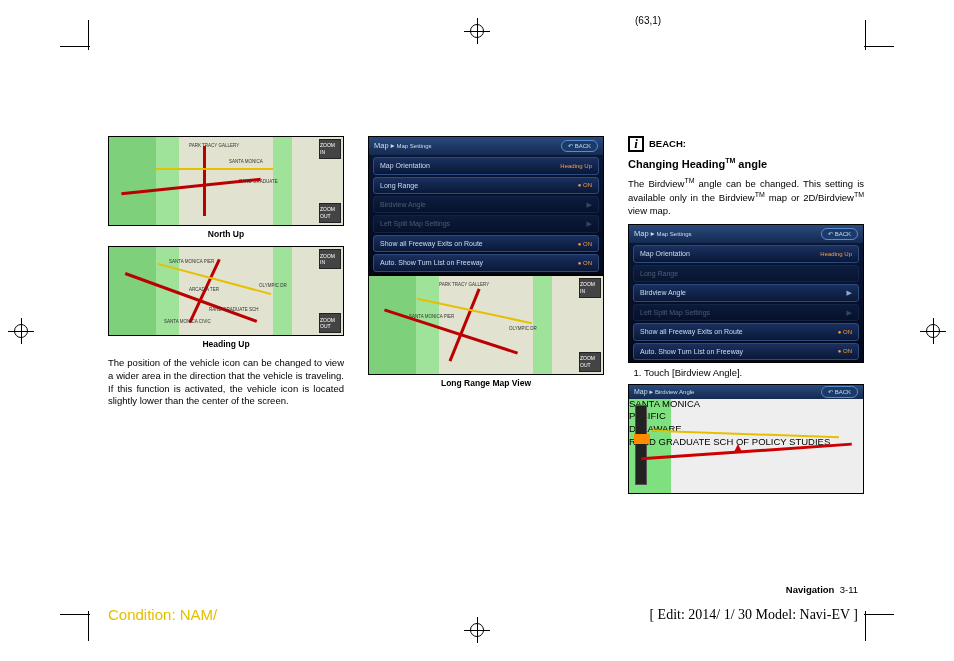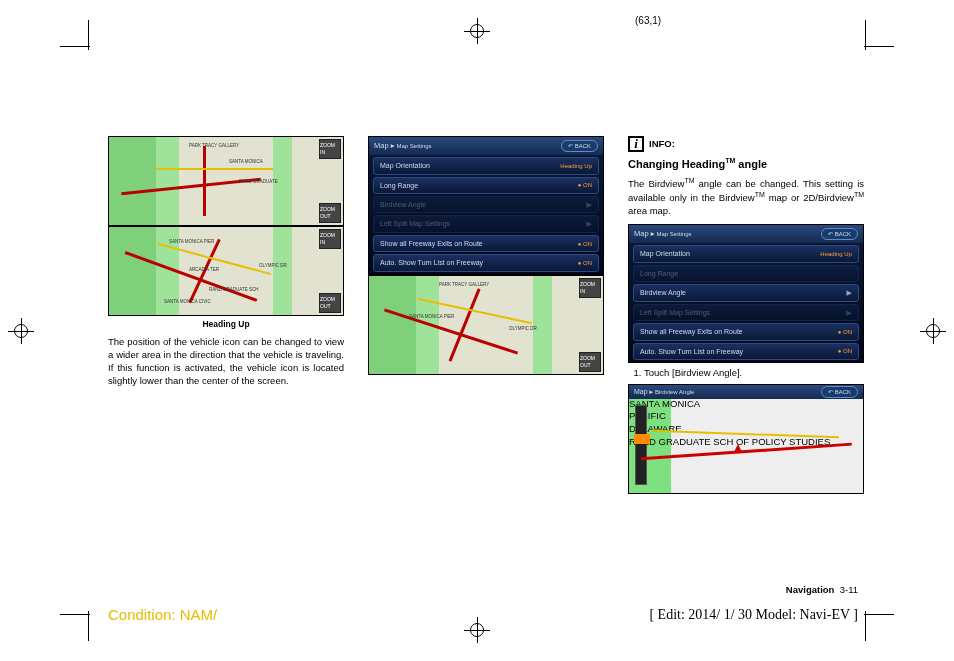--- a/index.html
+++ b/index.html
@@ -120,20 +120,21 @@
         <div class="label" style="top:6px;left:80px">PARK TRACY GALLERY</div>
         <div class="label" style="top:22px;left:120px">SANTA MONICA</div>
         <div class="label" style="top:42px;left:130px">RAND GRADUATE</div>
         <div class="zoom top">
             <div class="zbtn">ZOOM IN</div>
           </div>
         <div class="zoom bot">
             <div class="zbtn">ZOOM OUT</div>
           </div>
       </div>
+      <div class="caption">North Up</div>
 
       <div class="mapshot">
         <div class="road r1" style="transform:rotate(20deg)"></div>
           <div class="road r2" style="transform:rotate(25deg)"></div>
           <div class="road r3" style="transform:rotate(15deg)"></div>
         <div class="label" style="top:12px;left:60px">SANTA MONICA PIER</div>
         <div class="label" style="top:40px;left:80px">ARCADIA TER</div>
         <div class="label" style="top:36px;left:150px">OLYMPIC DR</div>
         <div class="label" style="top:60px;left:100px">RAND GRADUATE SCH</div>
         <div class="label" style="top:72px;left:55px">SANTA MONICA CIVIC</div>
@@ -191,30 +192,31 @@
         <div class="label" style="top:6px;left:70px">PARK TRACY GALLERY</div>
         <div class="label" style="top:38px;left:40px">SANTA MONICA PIER</div>
         <div class="label" style="top:50px;left:140px">OLYMPIC DR</div>
         <div class="zoom top">
             <div class="zbtn">ZOOM IN</div>
           </div>
         <div class="zoom bot">
             <div class="zbtn">ZOOM OUT</div>
           </div>
       </div>
+      <div class="caption">Long Range Map View</div>
     </div>
 
     <div class="col">
       <div class="info-row">
         <div class="info-icon">i</div>
-        <b>INFO:</b>
+        <b>BEACH:</b>
       </div>
 
       <div class="h3"><span>Changing Heading</span><sup>TM</sup><span> angle</span></div>
-      <div class="body"><span>The Birdview</span><sup>TM</sup><span> angle can be changed. This setting is available only in the Birdview</span><sup>TM</sup><span> map or 2D/Birdview</span><sup>TM</sup><span> area map.</span></div>
+      <div class="body"><span>The Birdview</span><sup>TM</sup><span> angle can be changed. This setting is available only in the Birdview</span><sup>TM</sup><span> map or 2D/Birdview</span><sup>TM</sup><span> view map.</span></div>
 
       <div class="menushot" style="margin-top:6px">
         <div class="titlebar">
           <span><span>Map</span> ▸ <span style="font-size:6px">Map Settings</span></span>
           <span class="btn-back">↶ <span>BACK</span></span>
         </div>
         <div id="menu3-rows">
             <div class="row">
               <span>Map Orientation</span>
               <span class="ind-head">Heading Up</span>

